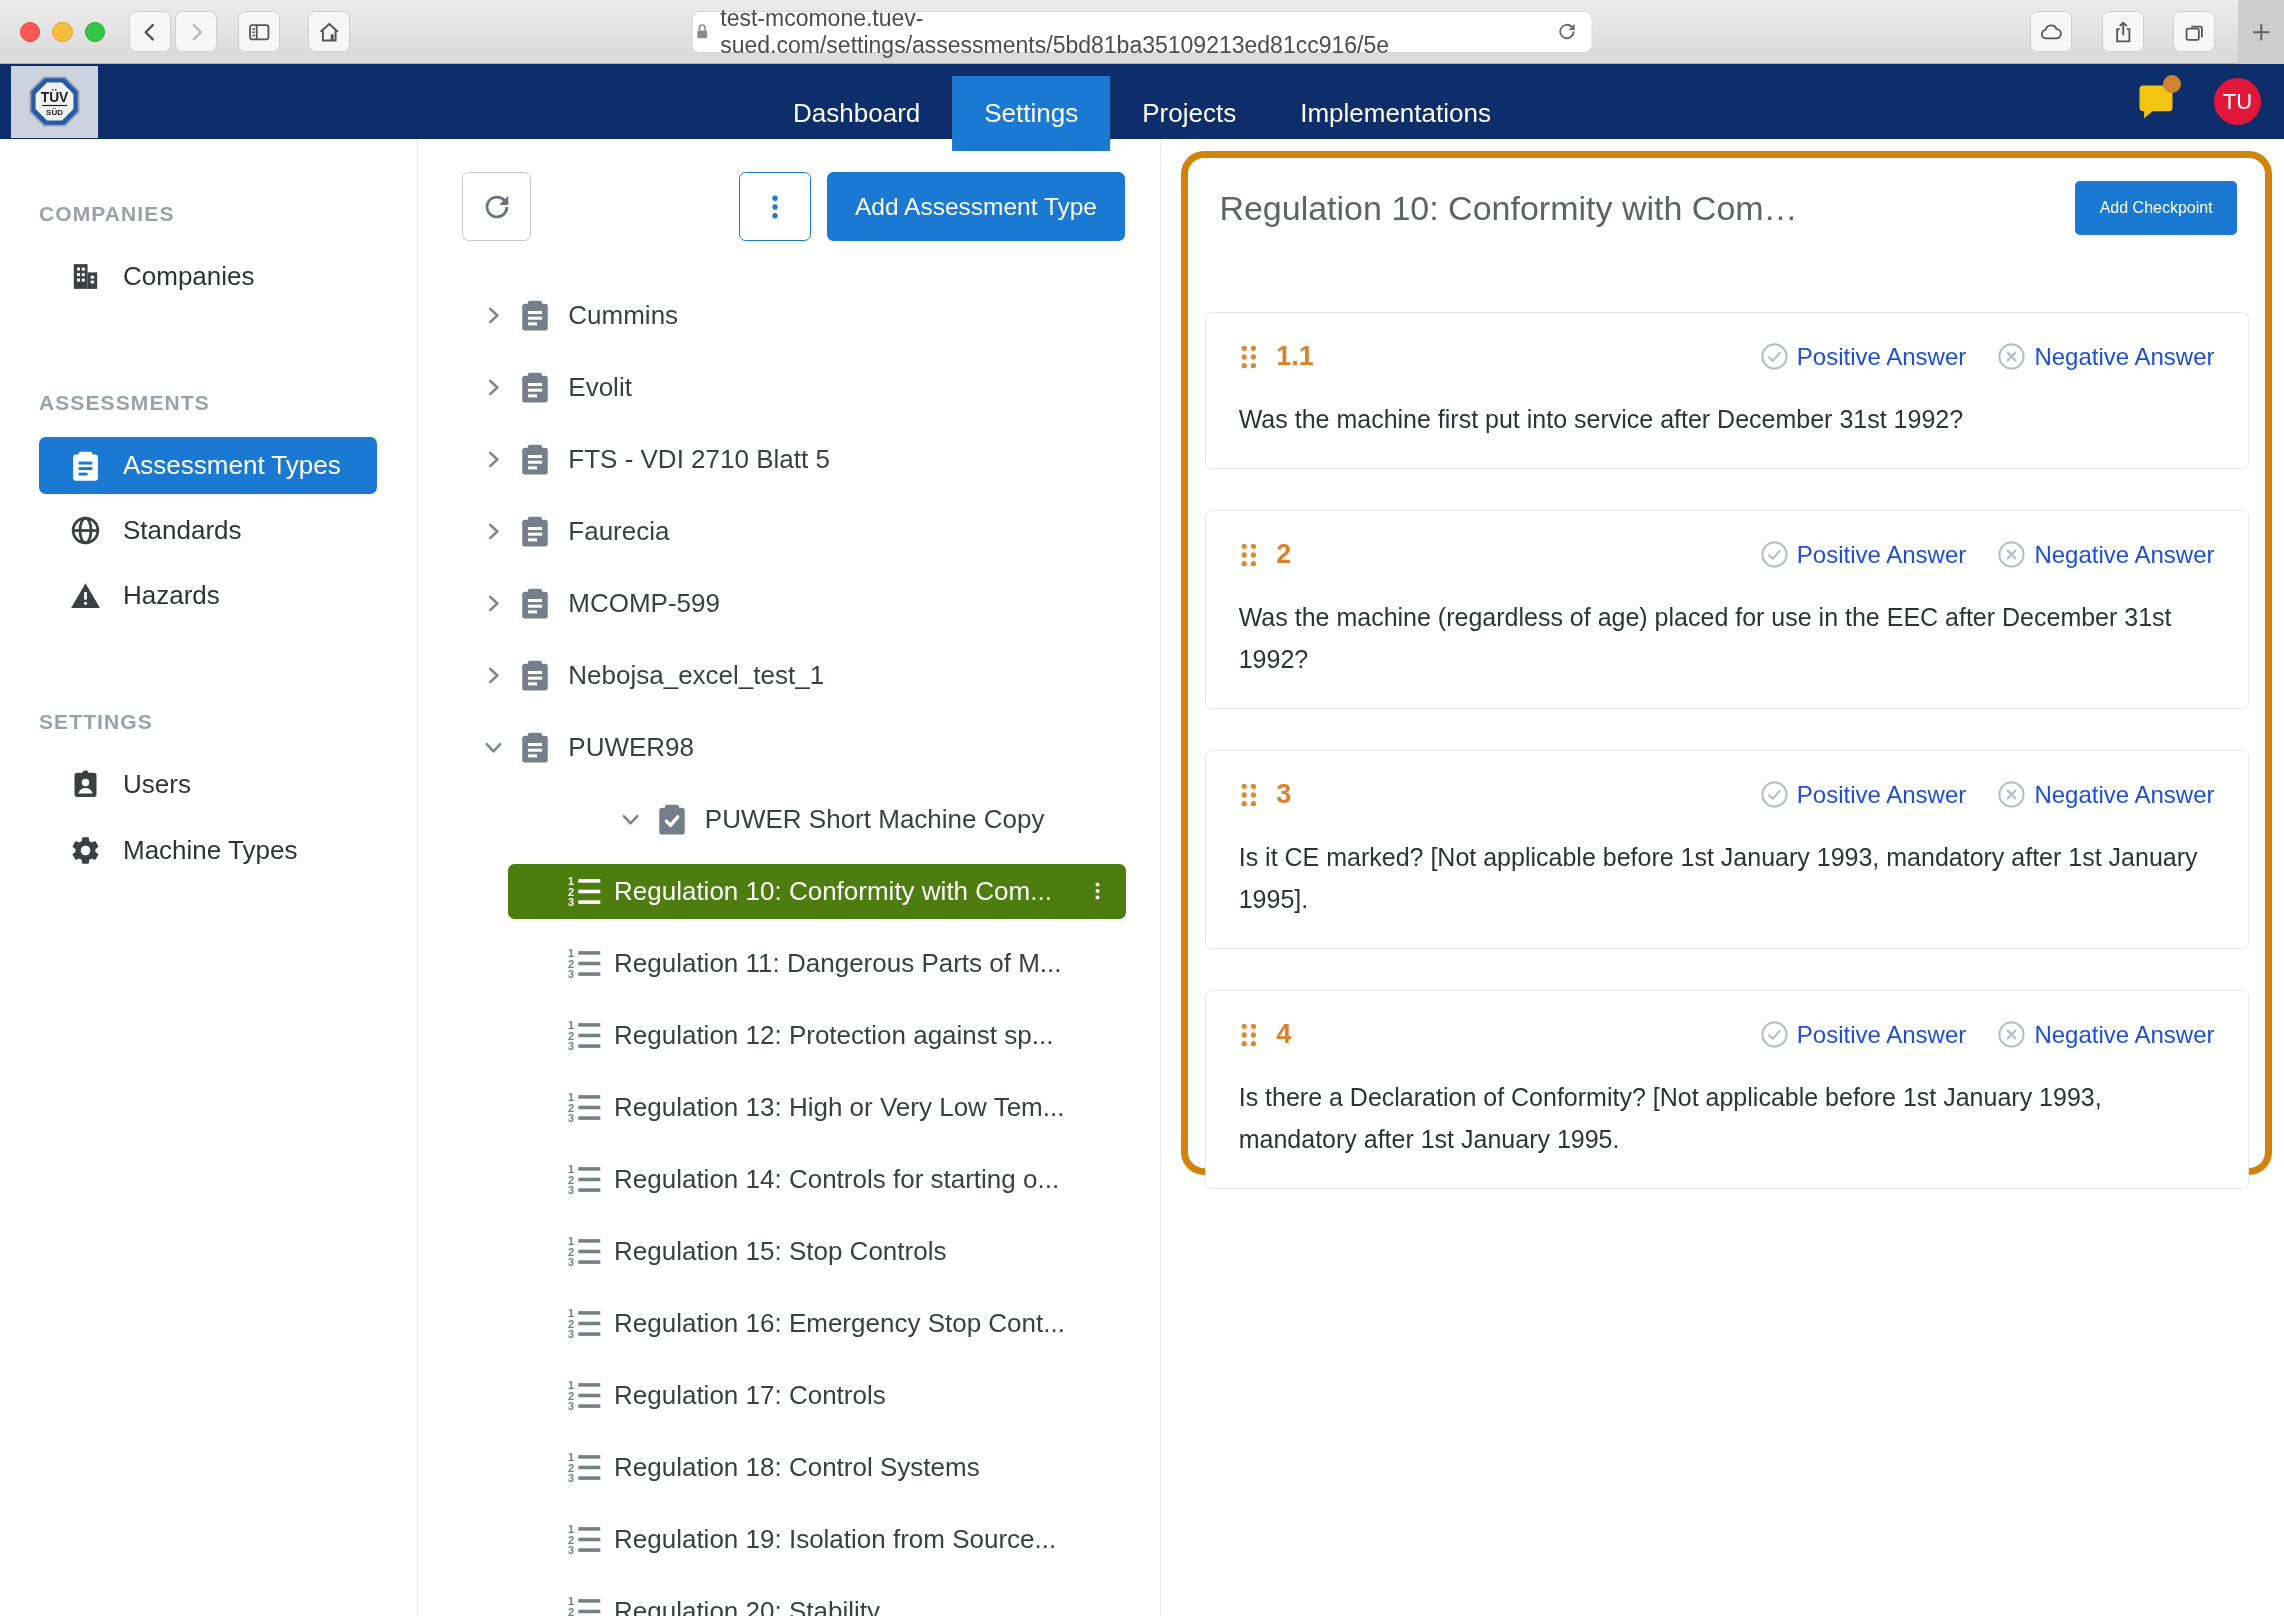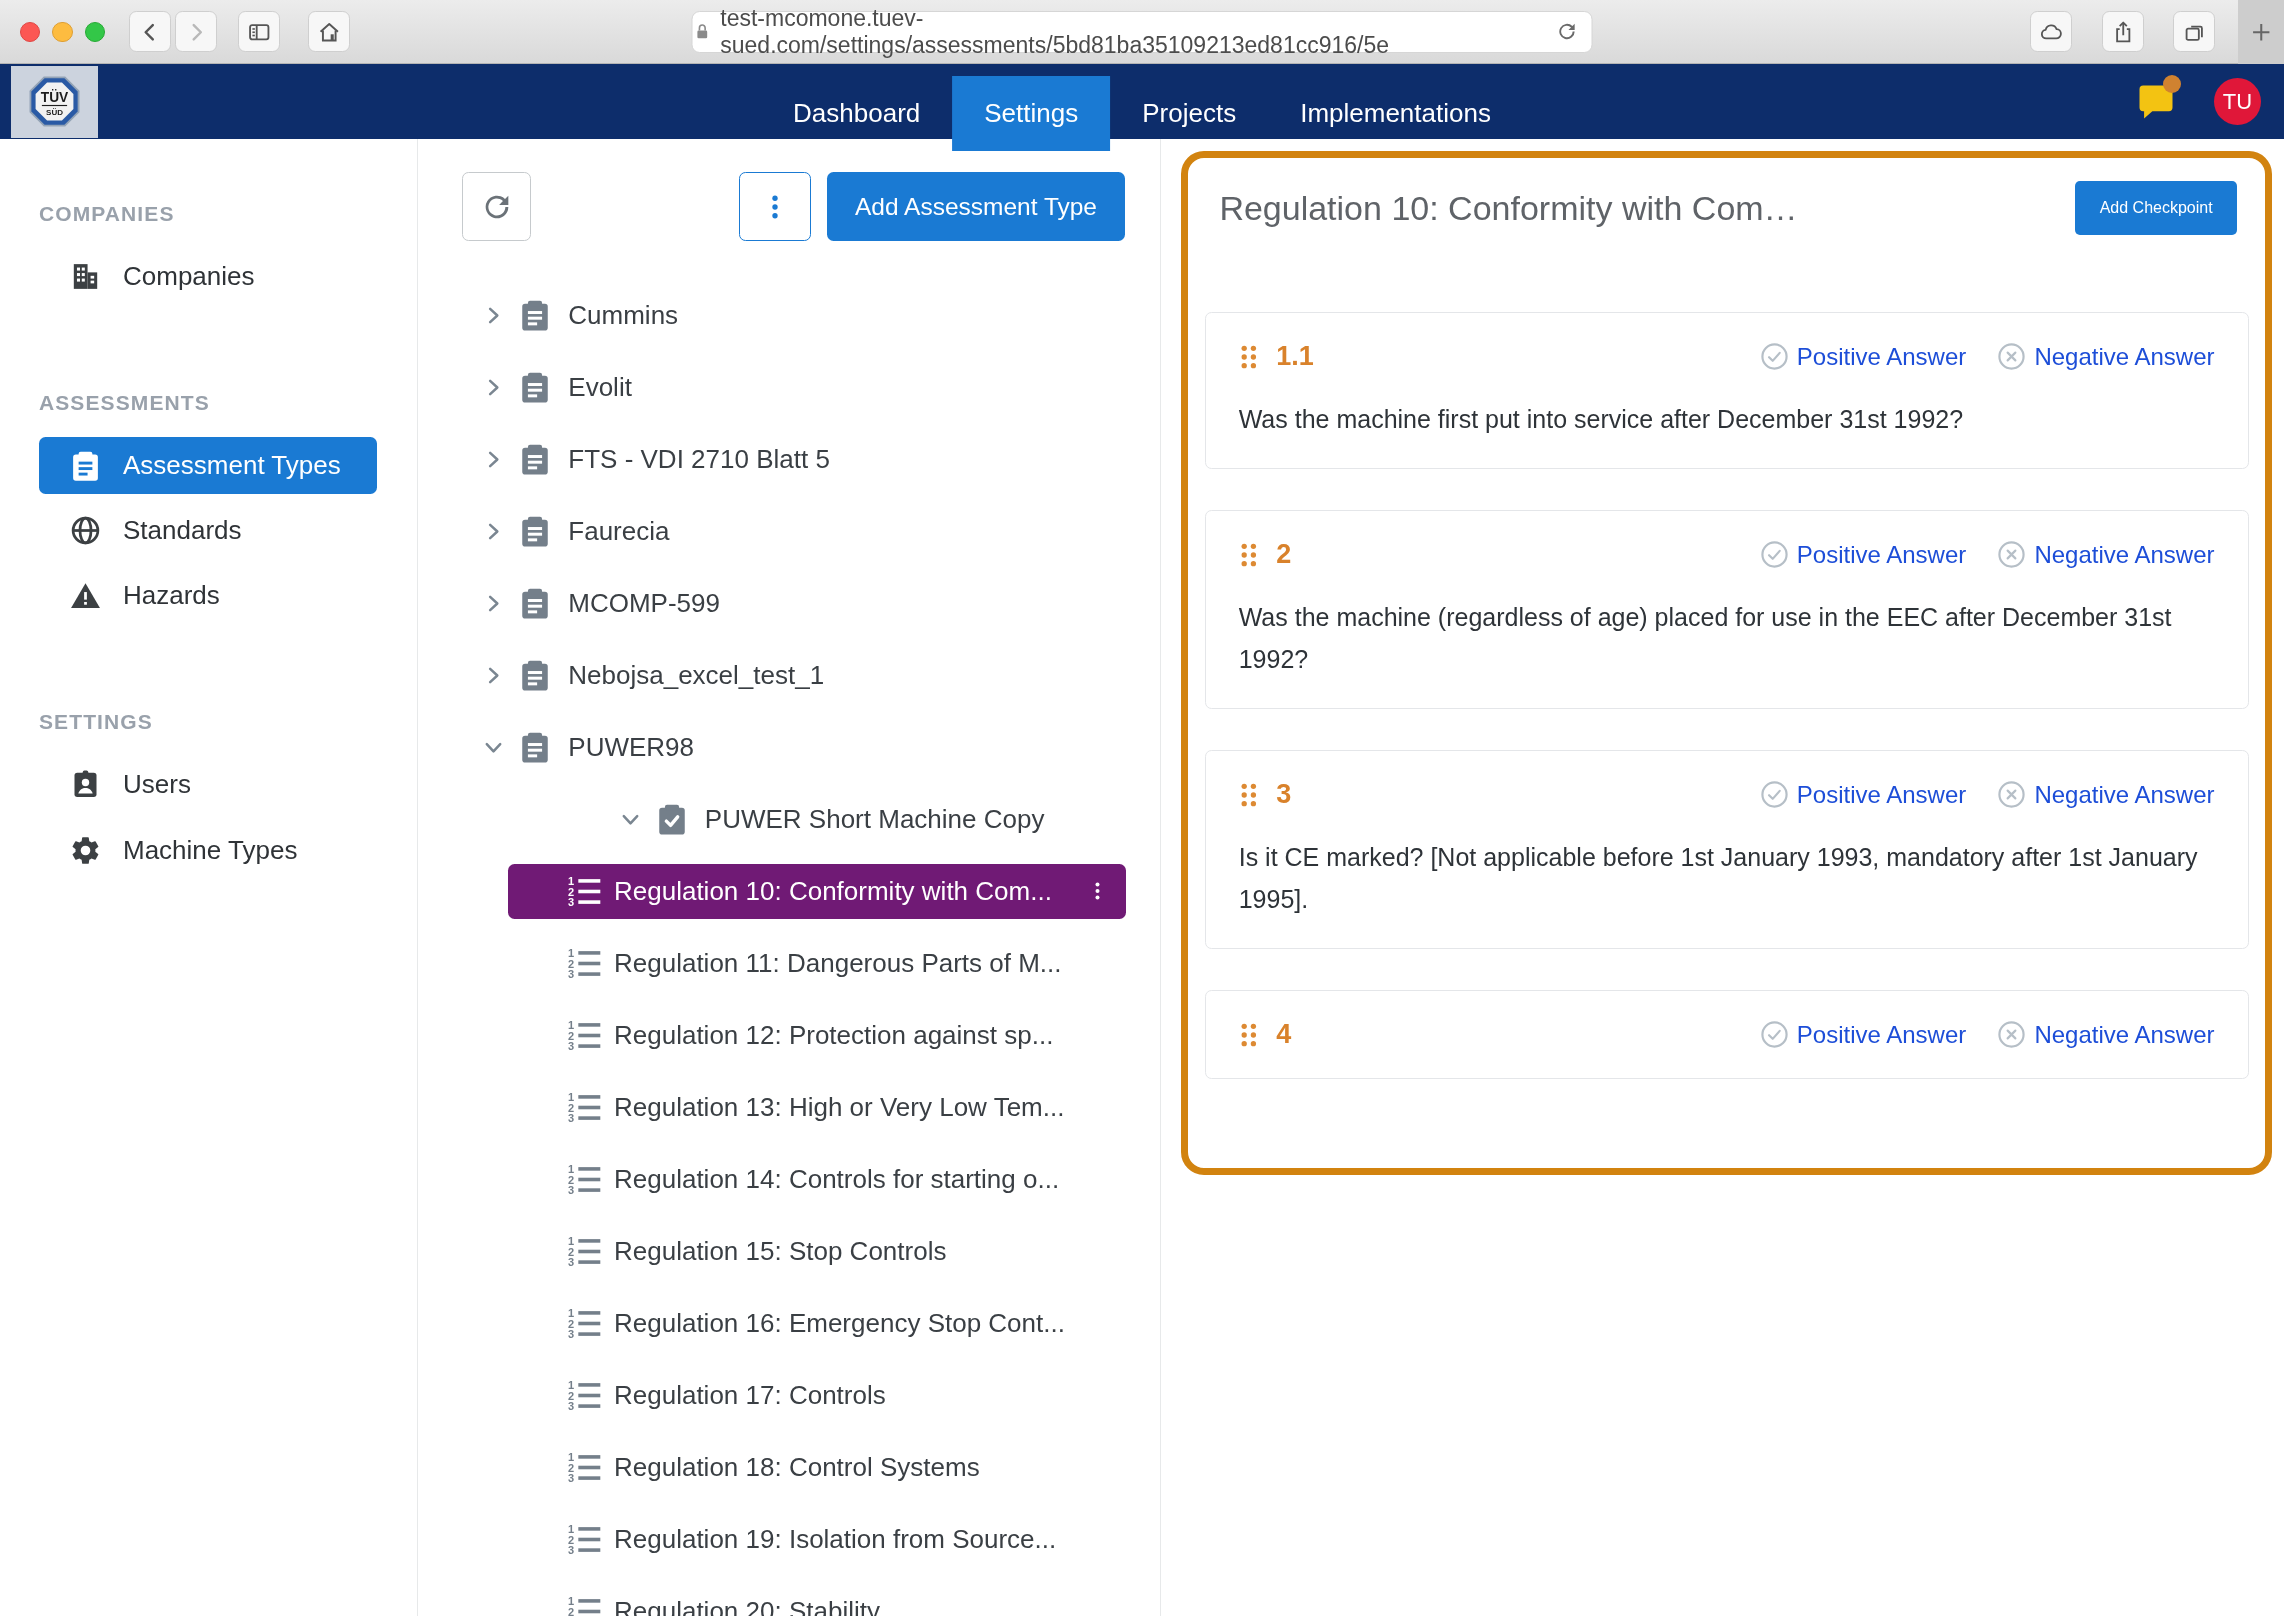--- a/index.html
+++ b/index.html
@@ -76,21 +76,21 @@
   .btn-kebab svg { width:28px; height:28px; }
   .btn-primary { height:69px; padding:0 28px; background:#1a7ad3; border:none; border-radius:6.5px;
     color:#fff; font-size:24.5px; font-family:inherit; }
   .tree { margin-top:38px; }
   .trow { height:72px; display:flex; align-items:center; color:#3a3f44; font-size:26px; }
   .trow .chev { width:23px; height:23px; color:#7a8691; flex:0 0 auto; }
   .trow .node-ic { width:34px; height:34px; color:#747f8a; flex:0 0 auto; }
   .lvl1 { padding-left:64px; } .lvl1 .chev { margin-right:13px; } .lvl1 .node-ic { margin-right:16.3px; }
   .lvl2 { padding-left:85px;justify-content:center; } .lvl2 .chev { margin-right:13px; } .lvl2 .node-ic { margin-right:16.3px; }
   .lvl3 { padding-left:150px; } .lvl3 .node-ic { width:33px; height:33px; margin-right:13px; }
-  .sel-row { margin-left:90px; width:618px; height:55px; background:#701a75; border-radius:6.5px;
+  .sel-row { margin-left:90px; width:618px; height:55px; background:#4d7c0f; border-radius:6.5px;
     display:flex; align-items:center; padding-left:60px; color:#fff; }
   .sel-row .node-ic { width:33px; height:33px; color:#fff; margin-right:13px; }
   .sel-row .row-kebab { margin-left:auto; margin-right:18px; width:21px; height:28px; color:#fff; }
 
   
   .mainpanel { flex:1; background:#fff; }
   .regbox { margin:12.2px 12.2px 0 20.4px; height:1024px; border:7.3px solid #d2830f; border-radius:23px;
     background:#fff; padding:0 16.3px; }
   .reg-head { display:flex; align-items:center; justify-content:space-between;
     margin:23px 11.4px 0 14.7px; }
@@ -626,19 +626,20 @@
                 <span>Positive Answer</span>
               </div>
               <div class="badge">
                 <svg viewBox="0 0 36 36" width="29" height="29">
                     <use href="#i-x-circle"></use>
                   </svg>
                 <span>Negative Answer</span>
               </div>
             </div>
           </div>
+          <div class="question">Is there a Declaration of Conformity? [Not applicable before 1st January 1993, mandatory after 1st January 1995.</div>
         </div>
       </div>
     </div>
   </div>
 
 </div>
 
 
 </body></html>

